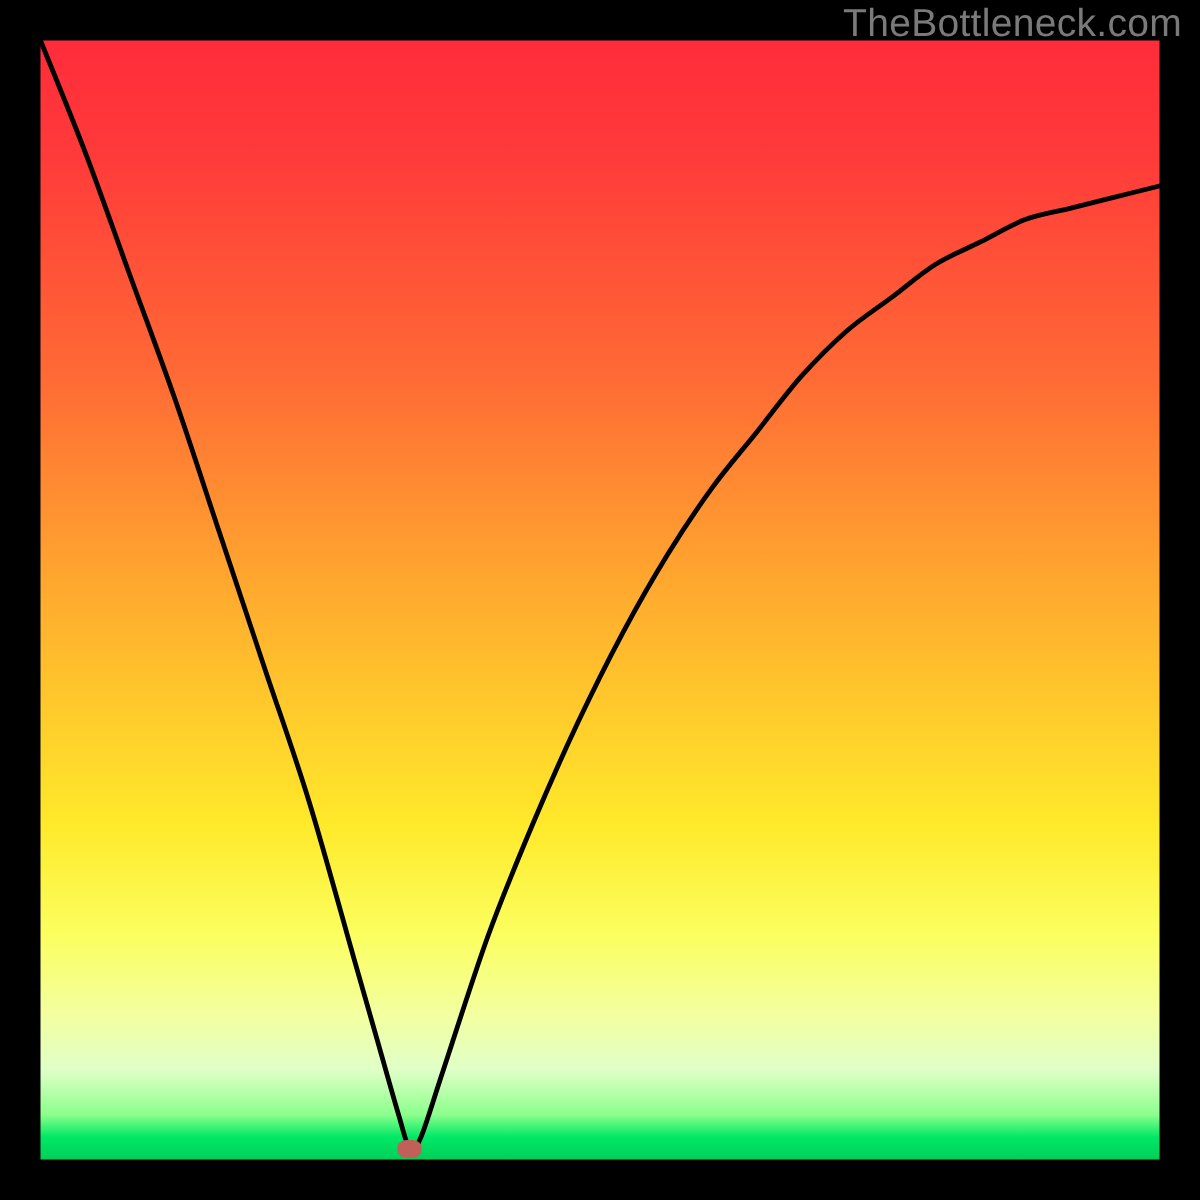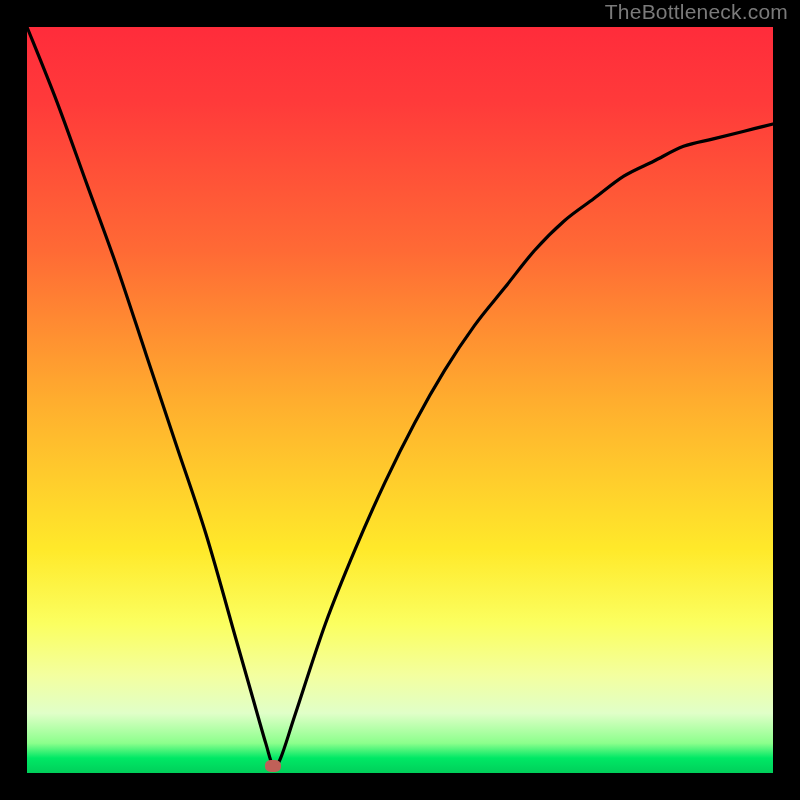--- a/index.html
+++ b/index.html
@@ -36,21 +36,21 @@
       #8cff8c 96%,
       #00e865 98%,
       #00cf5a 100%
     );
   }
   .attribution {
     position: absolute;
     top: 0;
     right: 12px;
     color: #7a7a7a;
-    font-size: 21px;
+    font-size: 26px;
     letter-spacing: 0.2px;
     font-weight: 400;
   }
   svg.curve {
     position: absolute;
     left: 0;
     top: 0;
     width: 746px;
     height: 746px;
     overflow: visible;

